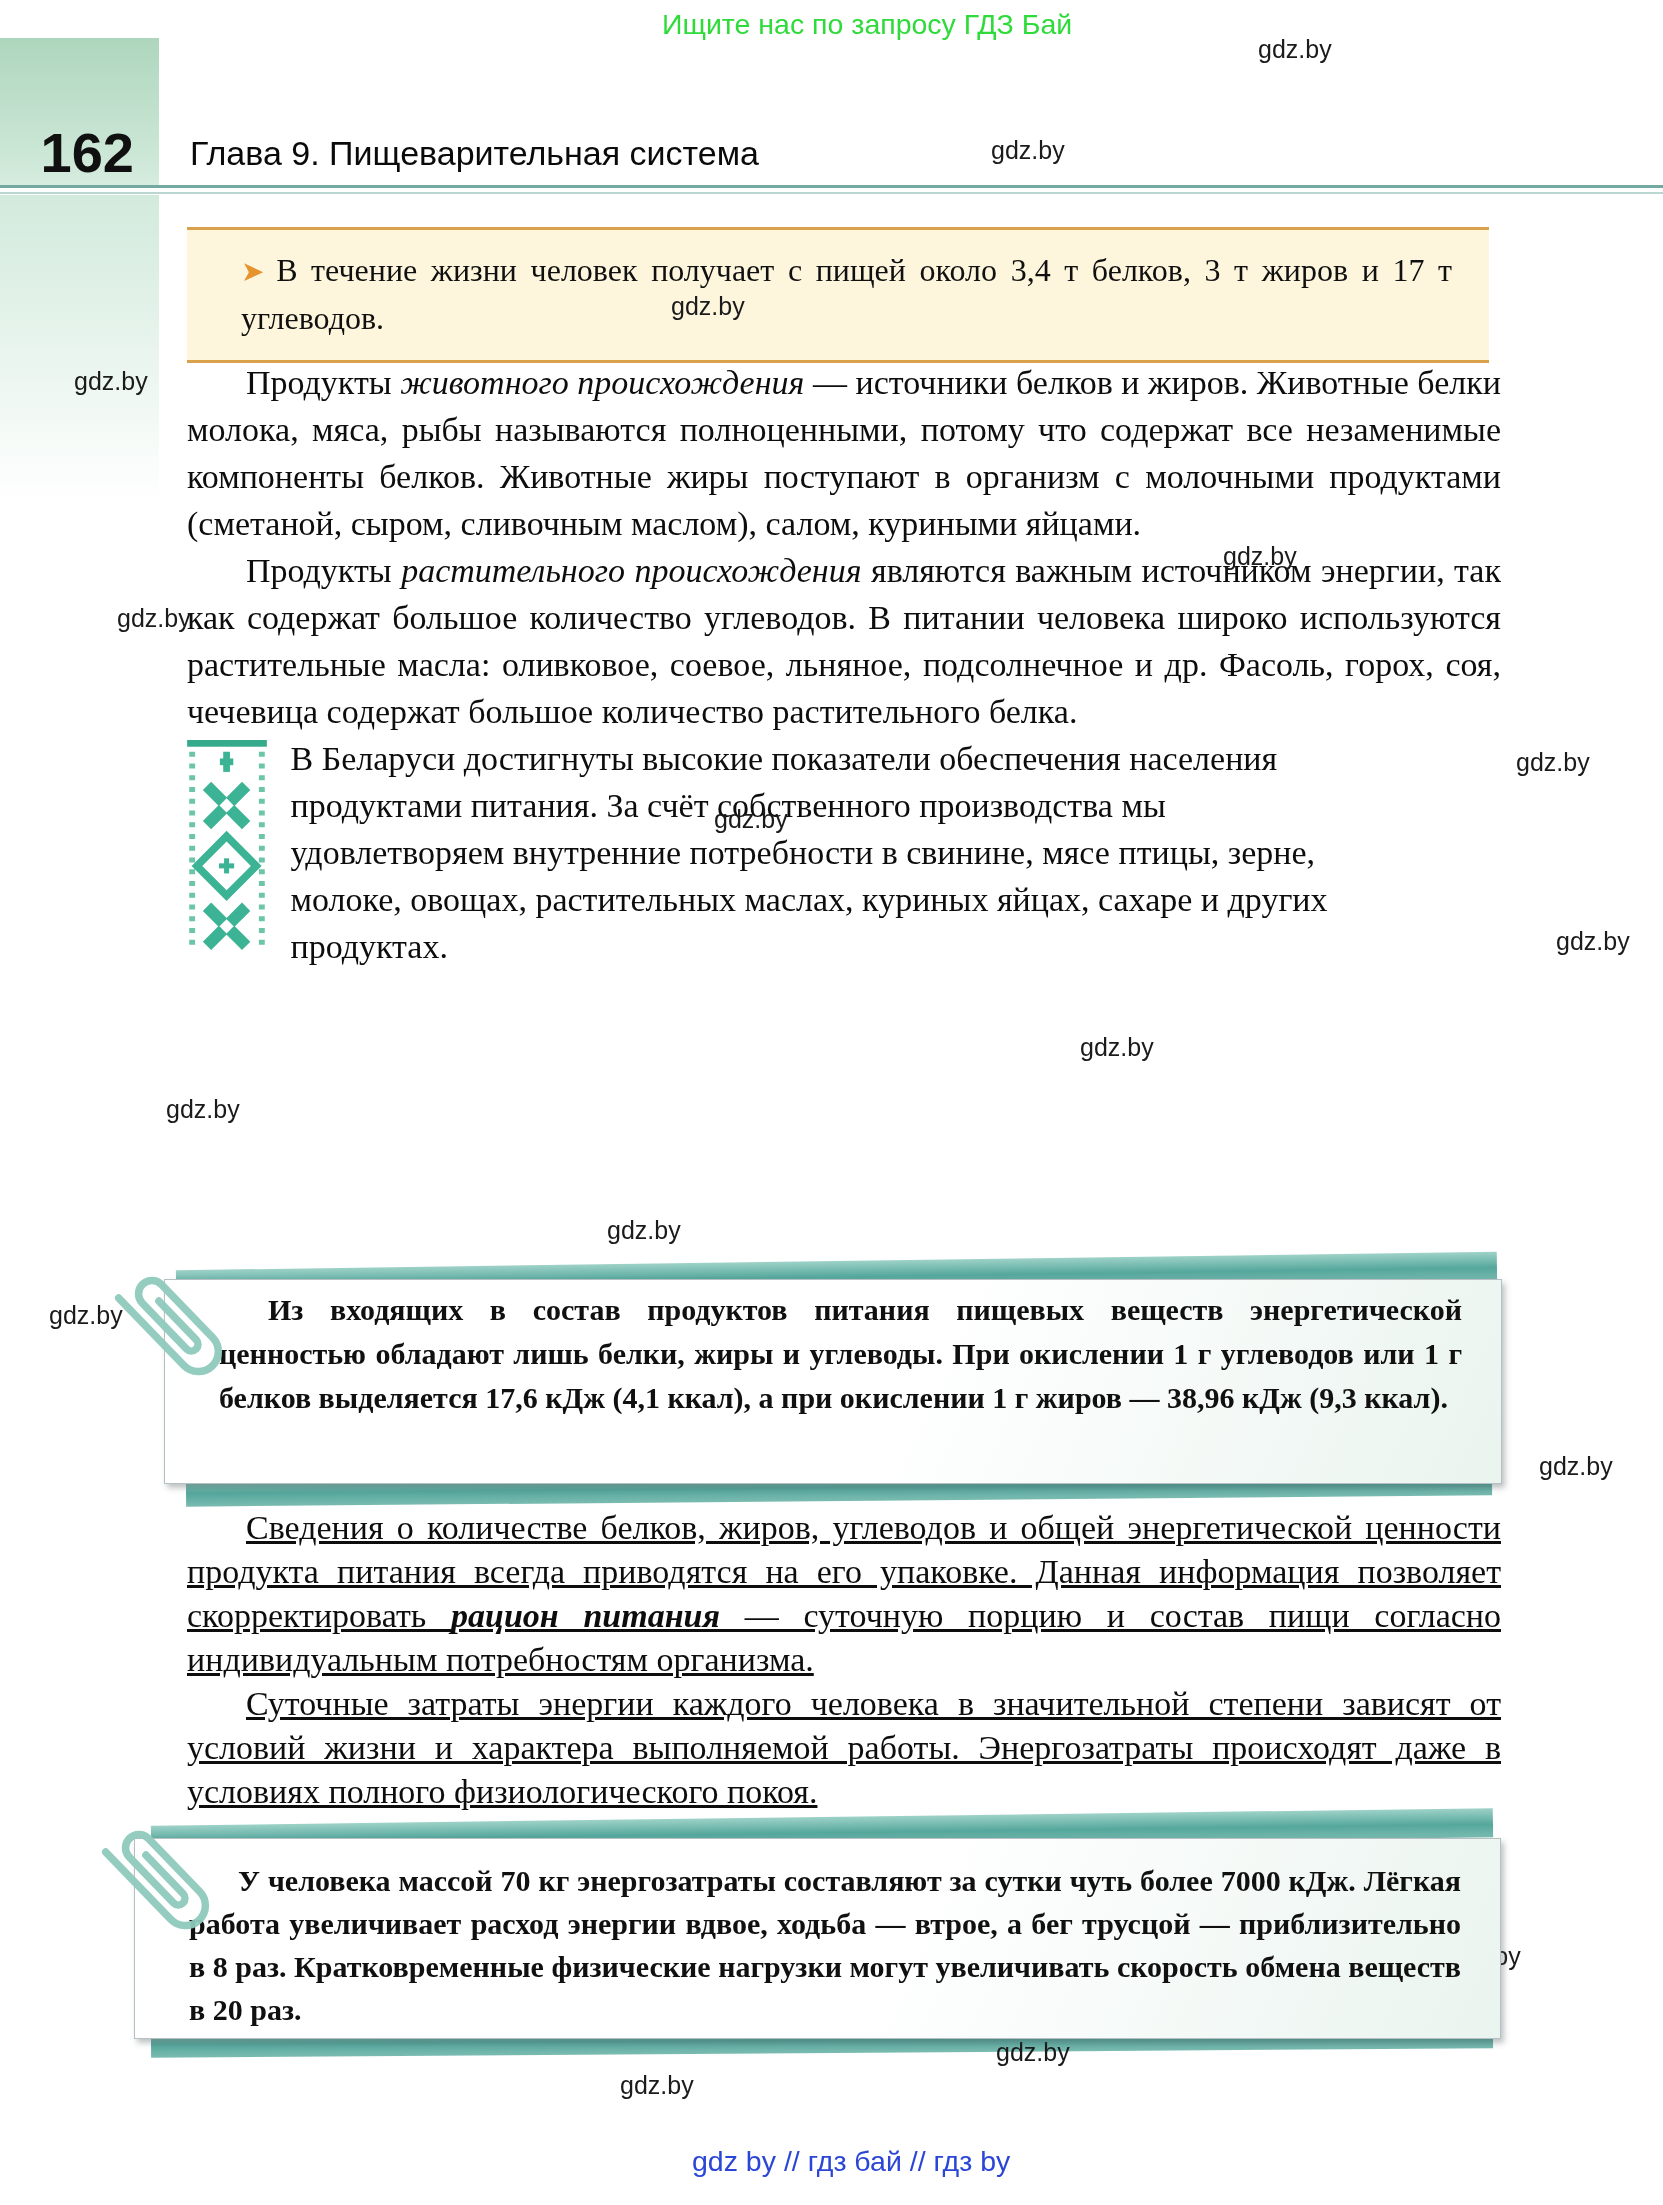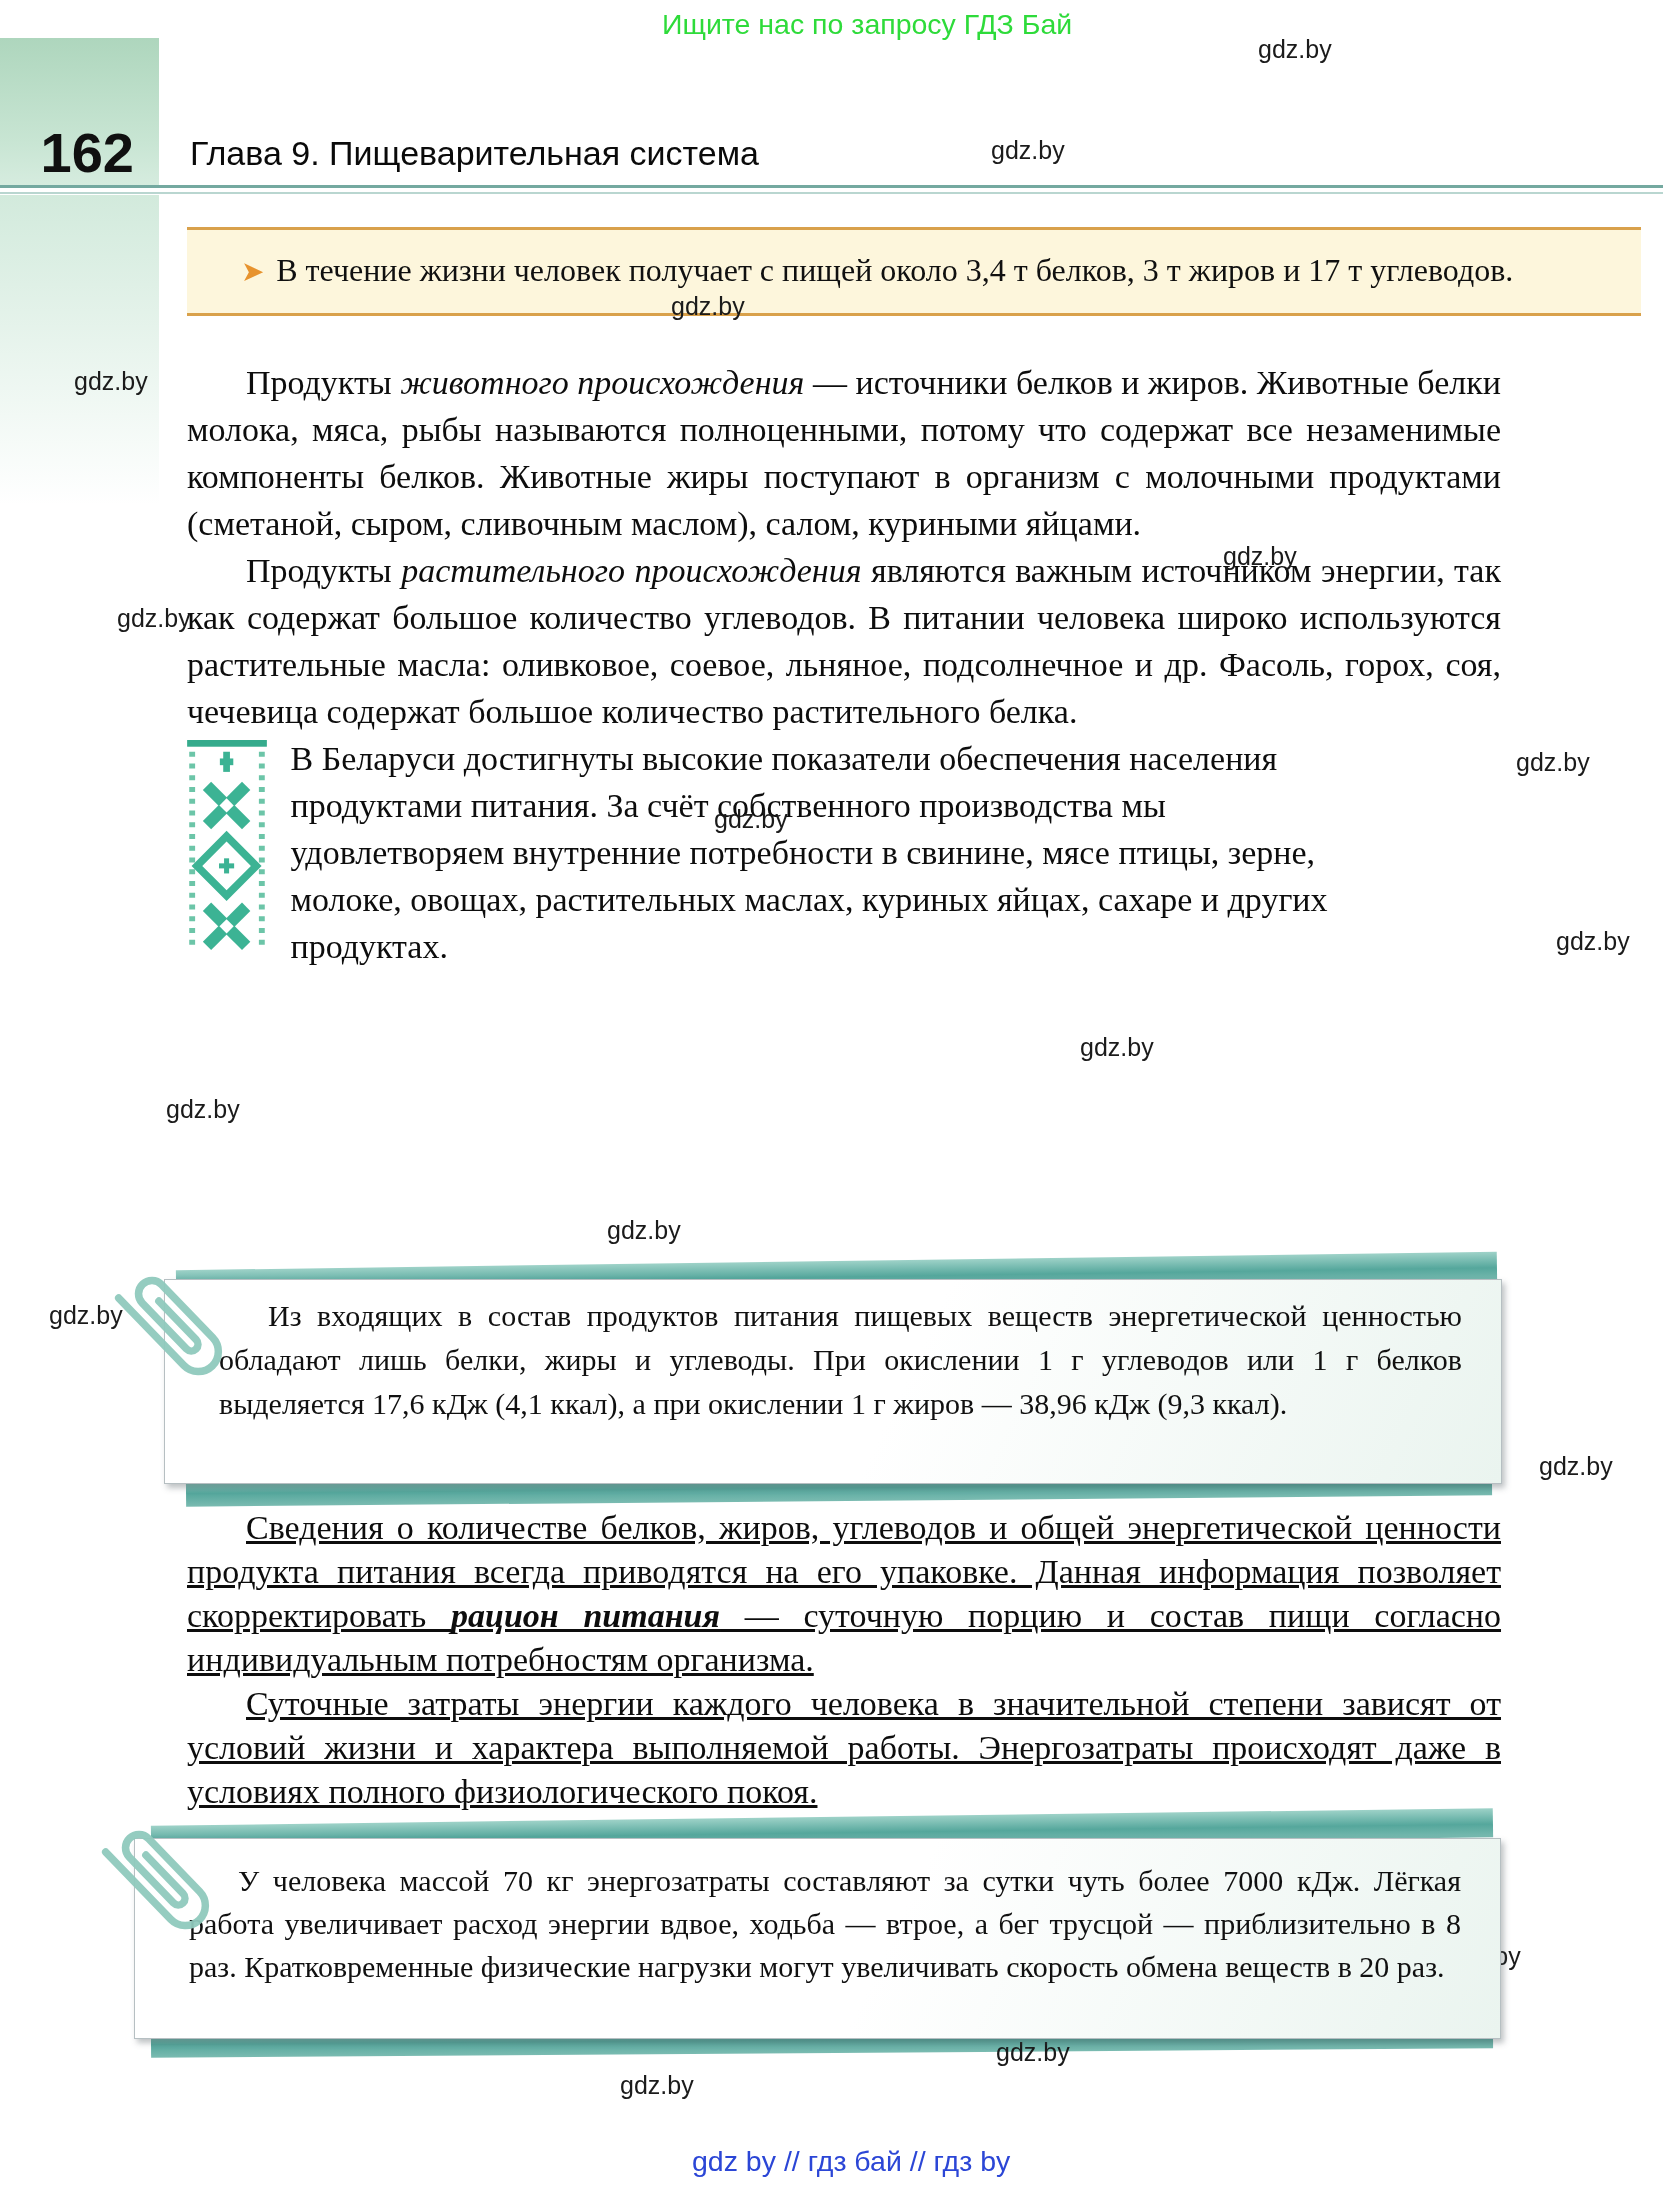--- a/index.html
+++ b/index.html
@@ -50,21 +50,21 @@
     left:190px;top:134px;
     font-family:"Liberation Sans", sans-serif;
     font-size:34px;color:#0a0a0a;white-space:nowrap;
   }
   .chapter .bold{font-weight:normal;}
   .rule-a{left:0;top:185px;width:1664px;height:2.5px;background:#74a9a0;}
   .rule-b{left:0;top:192px;width:1664px;height:1.7px;background:#b9d6d0;}
 
   
   .factbox{
-    left:187px;top:227px;width:1454px;box-sizing:border-box;
+    left:187px;top:227px;width:1302px;box-sizing:border-box;
     background:#fdf6dc;
     border-top:3.4px solid #d9a14b;border-bottom:3.4px solid #d9a14b;
     padding:17px 37px 18.4px 54px;
     font-size:32px;line-height:47px;text-align:justify;color:#101010;
   }
   .factbox .arrow{color:#e7932e;font-size:28px;margin-right:11.7px;}
 
   
   .bodytext{
     left:187px;top:359px;width:1314px;
@@ -91,21 +91,21 @@
     background:linear-gradient(180deg,#9ed2c8 0%,#55a79c 55%,#7abbb1 100%);
   }
   .card{
     position:absolute;box-sizing:border-box;
     background:linear-gradient(115deg,#ffffff 55%,#eaf4ef 100%);
     border:0.8px solid #b6bfc2;
     box-shadow:3.4px 4.2px 5.9px rgba(70,80,85,.35);
     font-size:30px;line-height:44px;text-align:justify;color:#101010;
     z-index:2;
   }
-  .card .inner{padding:14px 39px 0 54px;text-indent:49px;}
+  .card .inner{padding:8px 39px 0 54px;text-indent:49px;font-weight:bold;}
   .paperclip{position:absolute;z-index:3;}
 </style>
 </head>
 <body>
 
 <div id="page">
 
   <div class="banner-top">Ищите нас по запросу ГДЗ Бай</div>
   <div class="footer-links">gdz by  //  гдз бай  //  гдз by</div>
 

